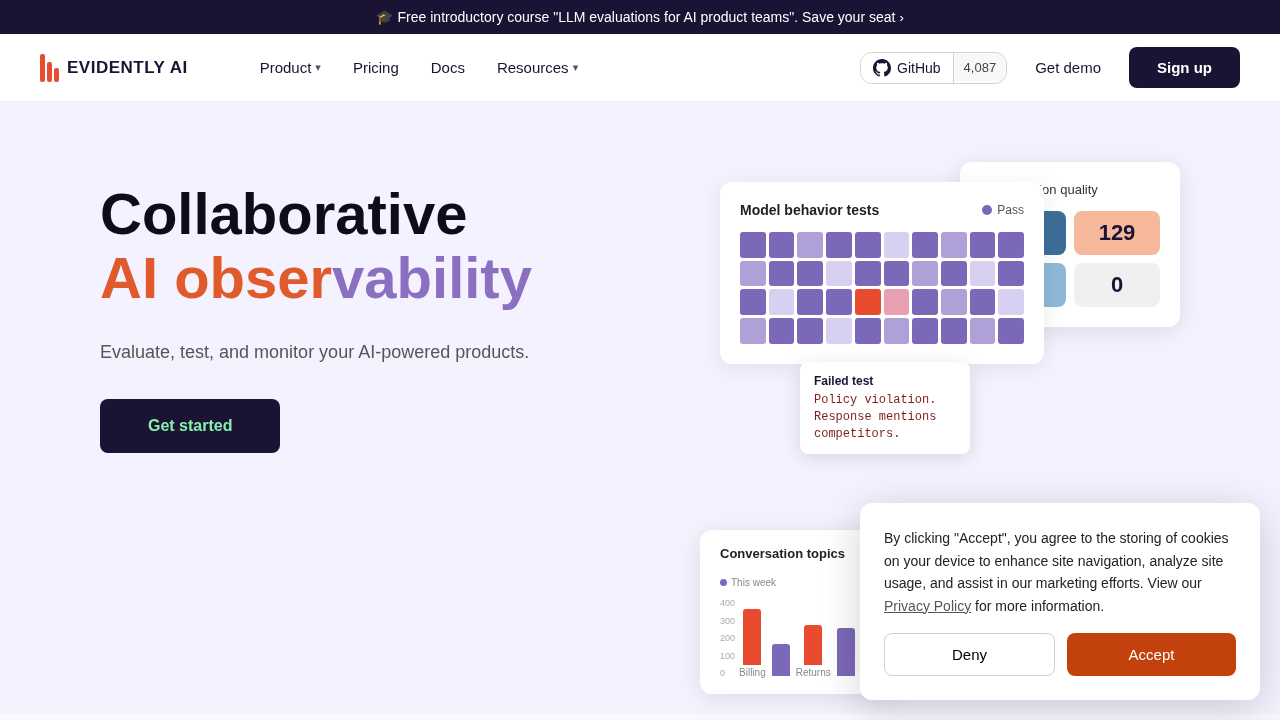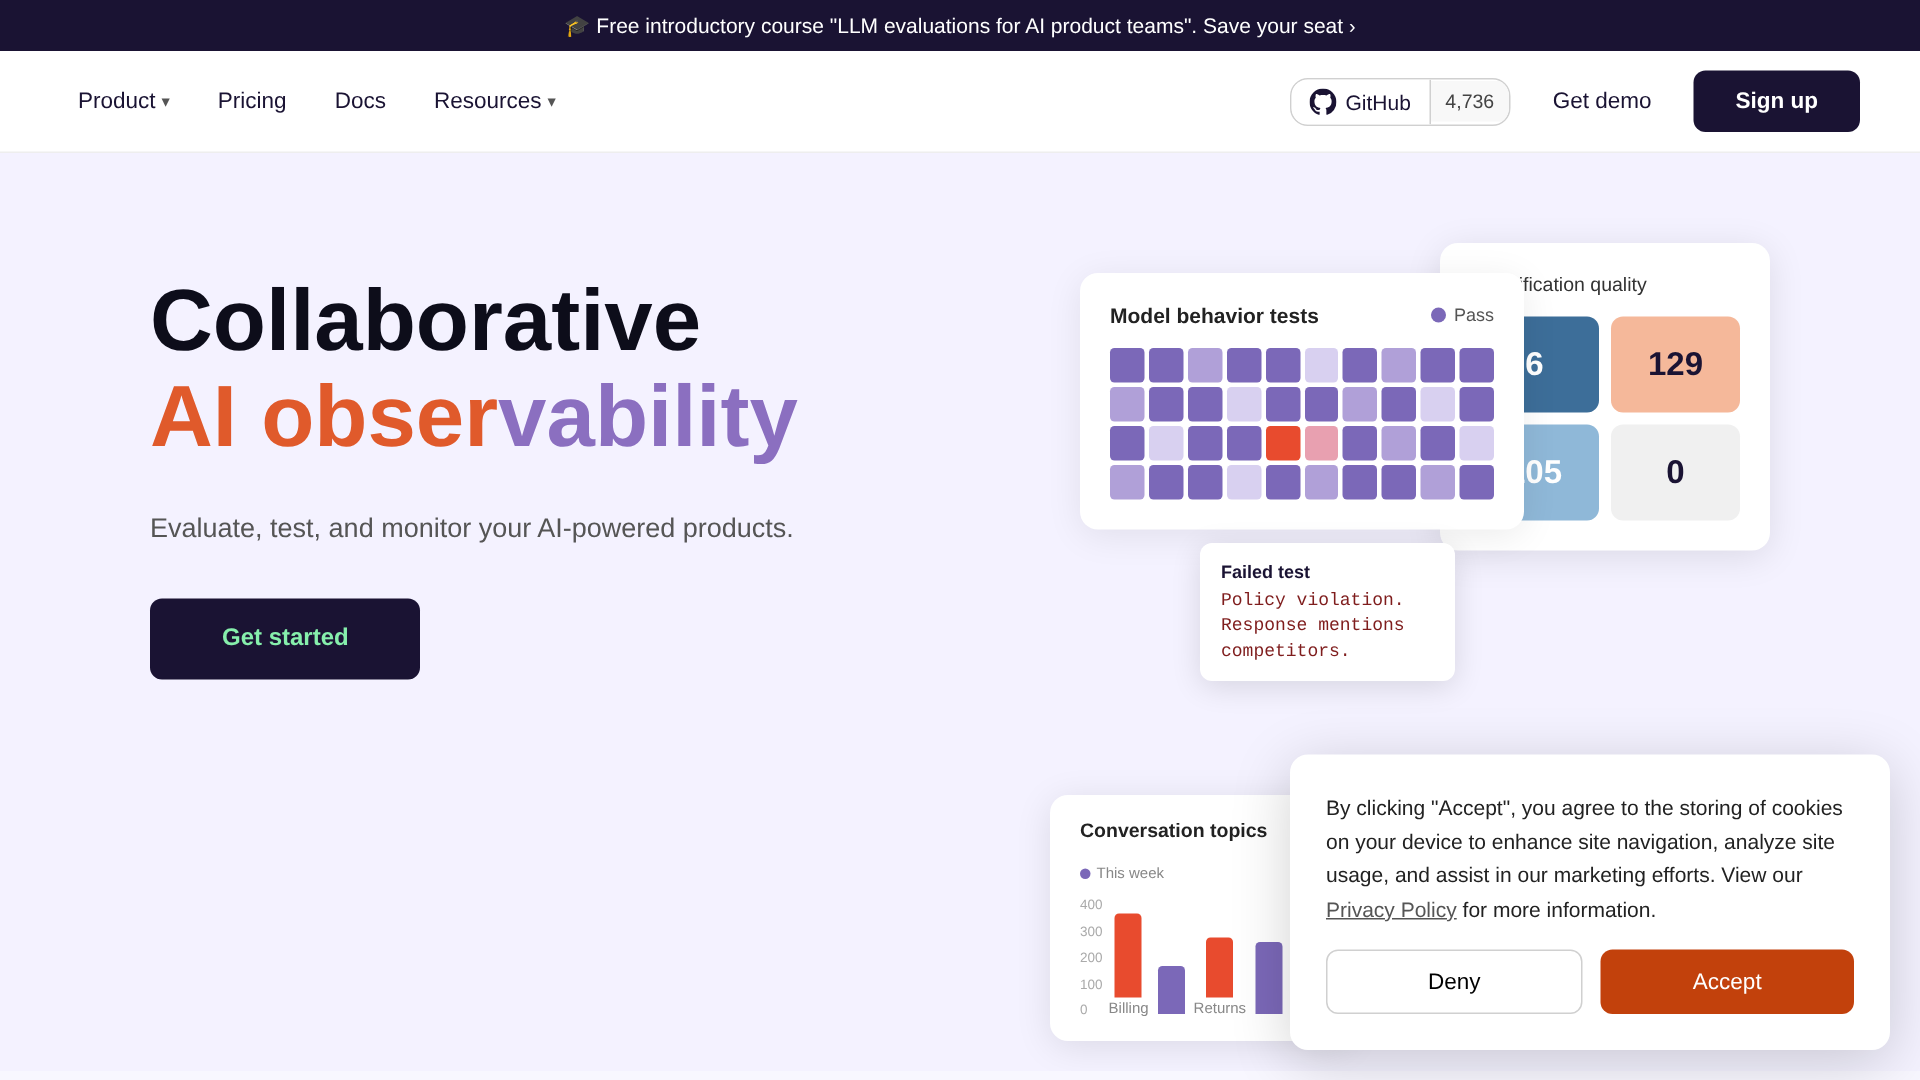--- a/index.html
+++ b/index.html
@@ -203,36 +203,36 @@
       grid-template-columns: 1fr 1fr;
       gap: 8px;
     }
     .cls-cell {
       border-radius: 8px;
       display: flex;
       align-items: center;
       justify-content: center;
       font-size: 22px;
       font-weight: 700;
-      height: 64px;
+      height: 44px;
     }
     .cls-blue { background: #3d6e99; color: #fff; }
     .cls-peach { background: #f5b89a; color: #1a1333; }
     .cls-lightblue { background: #8fb8d8; color: #fff; }
     .cls-white { background: #f0f0f0; color: #1a1333; }
 
     
     .model-card {
       position: absolute;
       top: 20px;
       left: 0;
       background: #fff;
       border-radius: 12px;
       padding: 20px;
-      width: 296px;
+      width: 324px;
       box-shadow: 0 4px 24px rgba(0,0,0,0.08);
     }
     .model-header {
       display: flex;
       align-items: center;
       justify-content: space-between;
       margin-bottom: 14px;
     }
     .model-title {
       font-size: 14px;
@@ -399,20 +399,28 @@
   </style>
 </head>
 <body>
 
 <div class="top-banner">
   <span>🎓 Free introductory course "LLM evaluations for AI product teams". Save your seat</span>
   <span class="banner-arrow">›</span>
 </div>
 
 <nav>
+  <a class="logo" href="#">
+    <div class="logo-icon">
+      <div class="logo-bar logo-bar-1"></div>
+      <div class="logo-bar logo-bar-2"></div>
+      <div class="logo-bar logo-bar-3"></div>
+    </div>
+    <span class="logo-text">EVIDENTLY AI</span>
+  </a>
 
   <div class="nav-links">
     <a class="nav-link" href="#">
       <span>Product</span>
       <span class="chevron">▾</span>
     </a>
     <a class="nav-link" href="#">
       <span>Pricing</span>
     </a>
     <a class="nav-link" href="#">
@@ -425,21 +433,21 @@
   </div>
 
   <div class="nav-right">
     <div class="github-btn">
       <div class="github-btn-main">
         <svg class="github-icon" viewBox="0 0 24 24" fill="#1a1333">
           <path d="M12 0C5.37 0 0 5.37 0 12c0 5.31 3.435 9.795 8.205 11.385.6.105.825-.255.825-.57 0-.285-.015-1.23-.015-2.235-3.015.555-3.795-.735-4.035-1.41-.135-.345-.72-1.41-1.23-1.695-.42-.225-1.02-.78-.015-.795.945-.015 1.62.87 1.845 1.23 1.08 1.815 2.805 1.305 3.495.99.105-.78.42-1.305.765-1.605-2.67-.3-5.46-1.335-5.46-5.925 0-1.305.465-2.385 1.23-3.225-.12-.3-.54-1.53.12-3.18 0 0 1.005-.315 3.3 1.23.96-.27 1.98-.405 3-.405s2.04.135 3 .405c2.295-1.56 3.3-1.23 3.3-1.23.66 1.65.24 2.88.12 3.18.765.84 1.23 1.905 1.23 3.225 0 4.605-2.805 5.625-5.475 5.925.435.375.81 1.095.81 2.22 0 1.605-.015 2.895-.015 3.3 0 .315.225.69.825.57A12.02 12.02 0 0024 12c0-6.63-5.37-12-12-12z"></path>
         </svg>
         <span>GitHub</span>
       </div>
-      <span class="github-count">4,736</span>
+      <span class="github-count">4,087</span>
     </div>
     <a class="get-demo" href="#">
       <span>Get demo</span>
     </a>
     <button class="sign-up">Sign up</button>
   </div>
 </nav>
 
 <div class="hero">
   <div class="hero-left">

